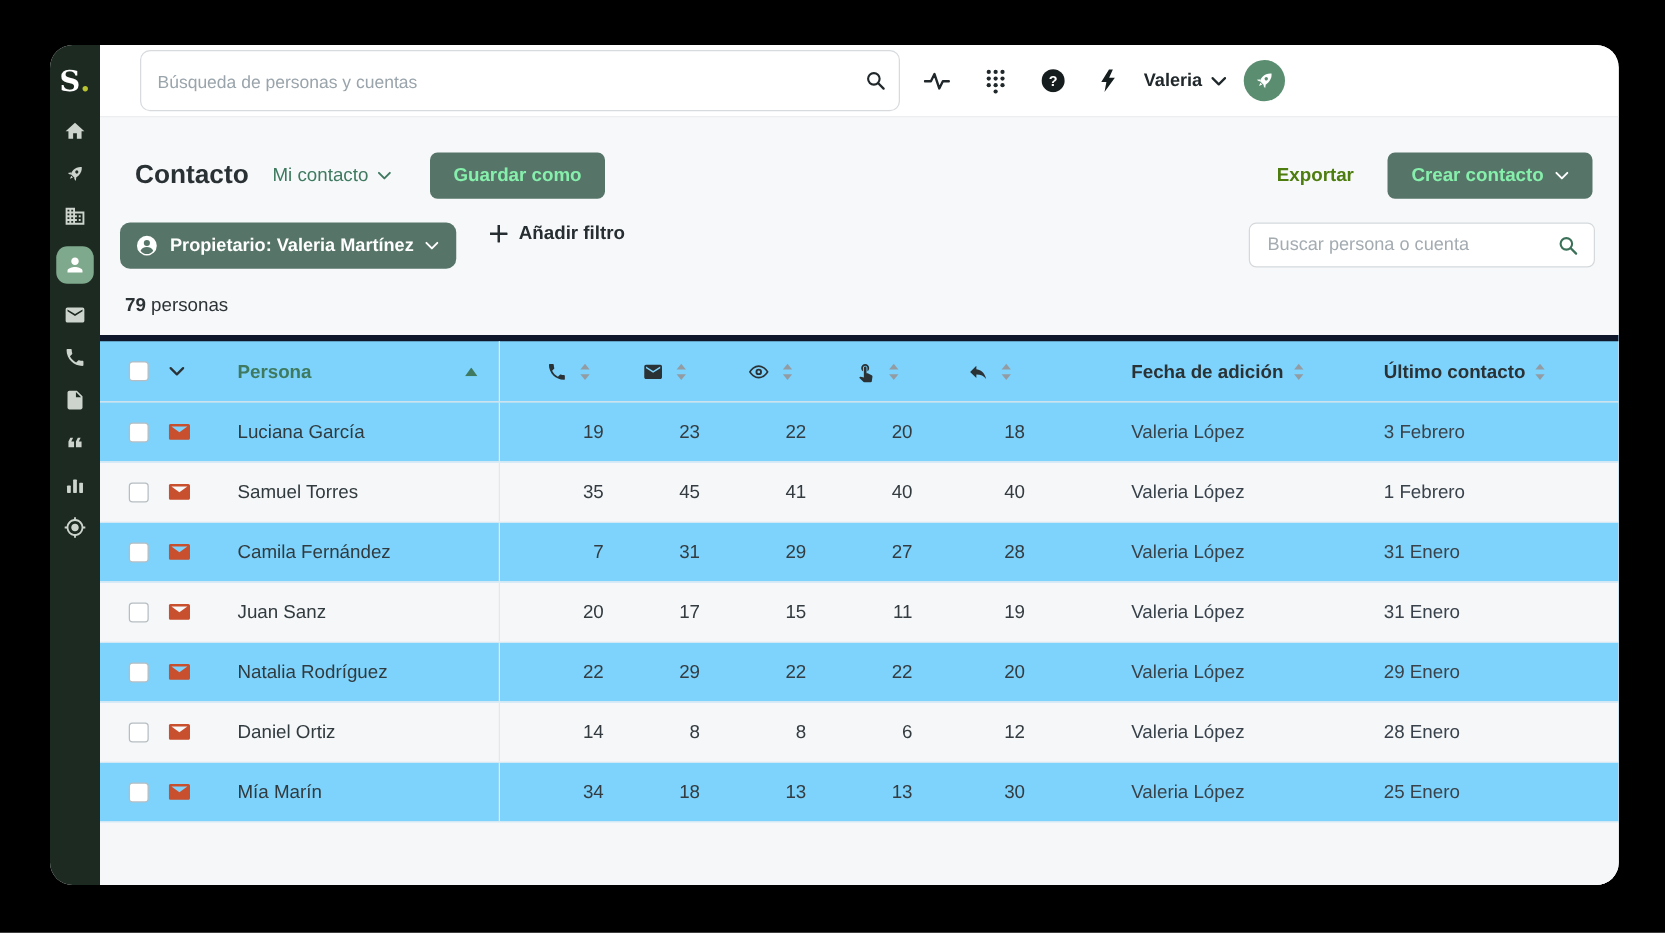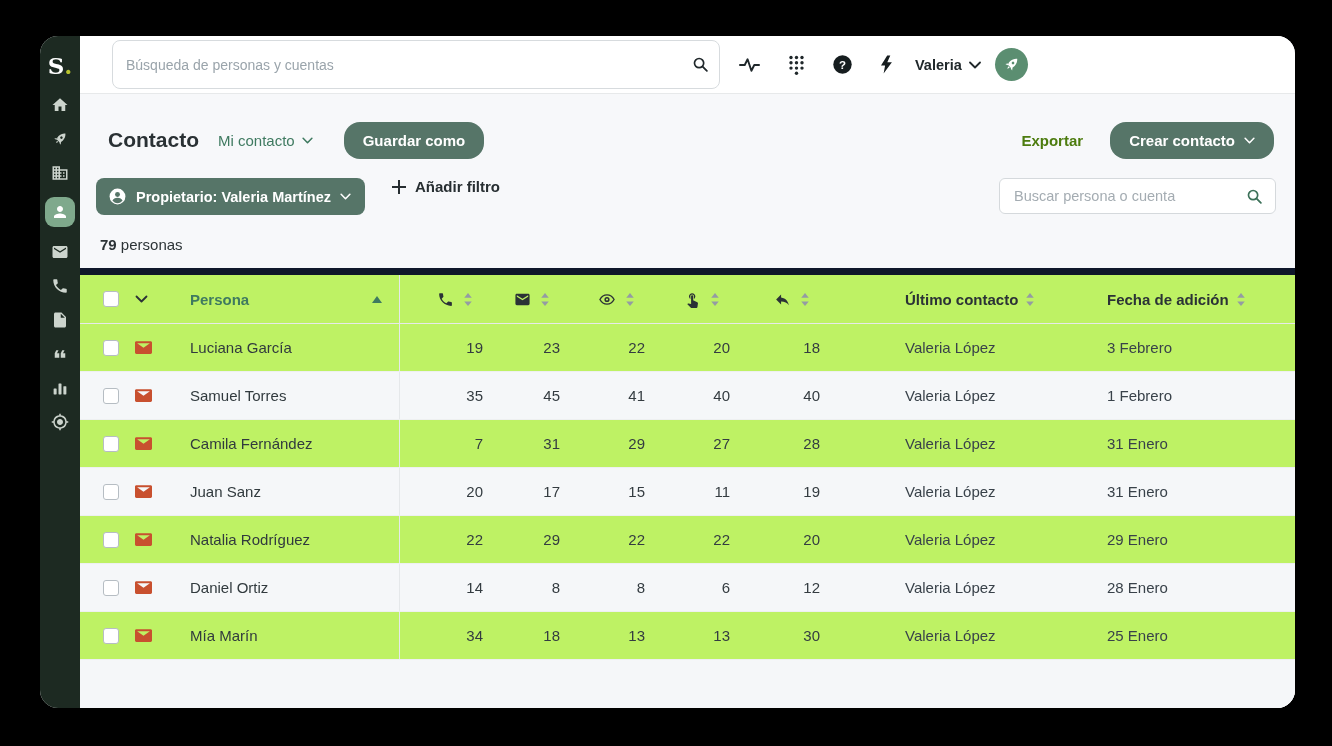--- a/index.html
+++ b/index.html
@@ -37,21 +37,21 @@
   .user { display:flex; align-items:center; gap:7px; margin-left:22px; font-size:14.5px; font-weight:bold; color:#20282b; cursor:pointer; }
   .avatar { width:33px; height:33px; border-radius:50%; background:#5b8e71; margin-left:14px;
             display:flex; align-items:center; justify-content:center; cursor:pointer; flex-shrink:0; }
 
   .content { flex:1; background:#f7f8fa; display:flex; flex-direction:column; overflow:hidden; }
 
   
   .title-row { display:flex; align-items:center; margin:26px 21px 0 28px; height:40px; flex-shrink:0; }
   .page-title { font-size:21px; font-weight:bold; color:#2a3134; }
   .view-sel { display:flex; align-items:center; gap:7px; margin-left:19px; color:#3f7a60; font-size:15px; font-weight:normal; cursor:pointer; }
-  .btn { background:#567568; color:#ffffff; border:none; border-radius:16px; height:37px; padding:1px 19px;
+  .btn { background:#567568; color:#86efac; border:none; border-radius:6px; height:37px; padding:1px 19px;
          font-size:15px; font-weight:bold; display:inline-flex; align-items:center; gap:9px;
          font-family:"Liberation Sans", sans-serif; cursor:pointer; }
   .btn-guardar { margin-left:31px; }
   .exportar { margin-left:auto; font-size:15px; font-weight:bold; color:#4d7c0f; cursor:pointer; }
   .btn-crear { margin-left:27px; }
 
   
   .filter-row { display:flex; align-items:flex-start; margin:18px 19px 0 16px; height:37px; flex-shrink:0; }
   .pill { background:#567568; color:#fff; height:37px; border-radius:8px; display:flex; align-items:center;
           gap:9px; padding:0 14px 0 12px; font-size:14.5px; font-weight:bold; cursor:pointer; }
@@ -59,21 +59,21 @@
   .psearch { margin-left:auto; width:277px; height:36px; background:#fff; border:1px solid #d5d9dc; border-radius:6px;
              display:flex; align-items:center; padding:0 12px 0 14px; }
   .psearch input { border:none; outline:none; flex:1; font-size:14.5px; color:#39424a; background:transparent;
                    font-family:"Liberation Sans", sans-serif; }
   .psearch input::placeholder { color:#a4acb2; }
 
   .count-row { margin:21px 0 0 20px; font-size:15px; color:#2c3336; flex-shrink:0; }
   .count-row b { font-weight:bold; }
 
   
-  .table { margin-top:15px; background:#bef264; border-top:7px solid #0f172a; flex-shrink:0; }
+  .table { margin-top:15px; background:#7dd3fc; border-top:5px solid #0f172a; flex-shrink:0; }
   .grid { display:grid; grid-template-columns:44px 28px 248px 83px 77px 85px 85px 90px 85px 202px 1fr; align-items:stretch; }
   .thead { height:49px; border-bottom:1px solid #e7e9eb; }
   .trow  { height:48px; border-bottom:1px solid #eef0f1; cursor:pointer; }
   #rows .trow:nth-child(even) { background:#f5f7f9; }
   .cell { display:flex; align-items:center; min-width:0; }
   .c-check { padding-left:23px; }
   .c-icon  { padding-left:11px; }
   .c-name  { padding-left:38px; border-right:1px solid #e5e8ea; font-size:15px; color:#313a3e; }
   .c-name.hdr { justify-content:space-between; padding-right:17px; color:#3f7a60; font-weight:bold; }
   .c-num { justify-content:flex-end; font-size:15px; color:#343c41; }
@@ -326,28 +326,28 @@
             <svg width="17" height="17" viewBox="0 0 24 24" fill="#2b3236">
                 <path d="M10 9V5l-7 7 7 7v-4.1c5 0 8.5 1.6 11 5.1-1-5-4-10-11-11z"></path>
               </svg>
             <svg width="10" height="15" viewBox="0 0 10 16" fill="#949ca3">
                 <polygon points="5,1 9,6 1,6"></polygon>
                 <polygon points="1,10 9,10 5,15"></polygon>
               </svg>
           </div>
           <div class="cell"></div>
           <div class="cell c-text hdr">
+            <span>Fecha de adición</span>
+            <svg width="10" height="15" viewBox="0 0 10 16" fill="#949ca3">
+                <polygon points="5,1 9,6 1,6"></polygon>
+                <polygon points="1,10 9,10 5,15"></polygon>
+              </svg>
+          </div>
+          <div class="cell c-text hdr">
             <span>Último contacto</span>
-            <svg width="10" height="15" viewBox="0 0 10 16" fill="#949ca3">
-                <polygon points="5,1 9,6 1,6"></polygon>
-                <polygon points="1,10 9,10 5,15"></polygon>
-              </svg>
-          </div>
-          <div class="cell c-text hdr">
-            <span>Fecha de adición</span>
             <svg width="10" height="15" viewBox="0 0 10 16" fill="#949ca3">
                 <polygon points="5,1 9,6 1,6"></polygon>
                 <polygon points="1,10 9,10 5,15"></polygon>
               </svg>
           </div>
         </div>
 
         <div id="rows">
   <div class="grid trow">
     <div class="cell c-check">

